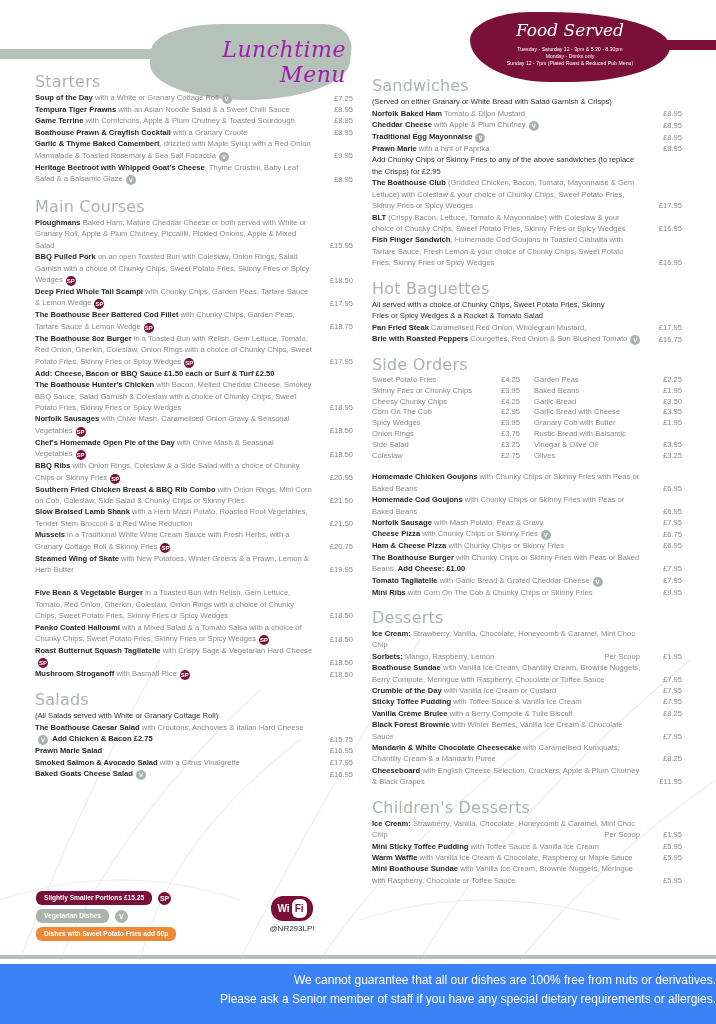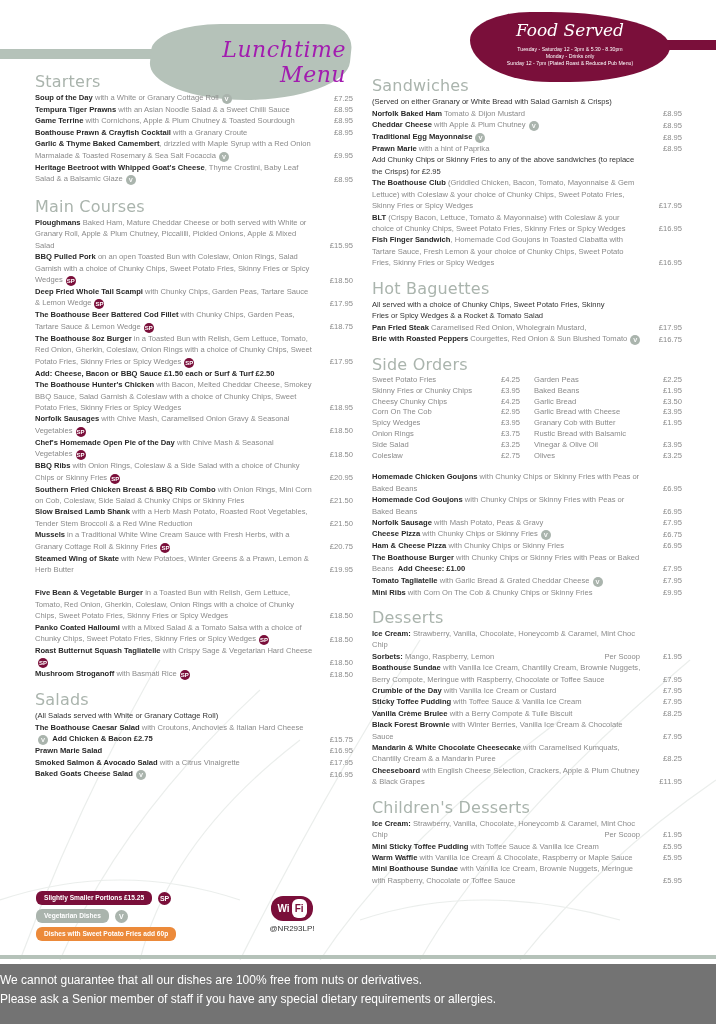--- a/index.html
+++ b/index.html
@@ -53,21 +53,21 @@
   .pill.or { background: #ec8a3a; }
   .legend .badge { display: inline-block; width: 13px; height: 13px; border-radius: 50%; color: #fff; font-size: 7px; line-height: 13px; text-align: center; margin-left: 6px; font-weight: bold; }
 
   .wifi { position: absolute; left: 262px; top: 896px; width: 60px; text-align: center; }
   .wifi .logo { display: inline-flex; align-items: center; background: #7a0f3a; border-radius: 12px; padding: 3px 6px; color: #fff; font-weight: bold; font-size: 10px; }
   .wifi .logo .fi { background: #fff; color: #7a0f3a; border-radius: 6px; padding: 4px 3px; margin-left: 2px; }
   .wifi .code { font-size: 8px; color: #333; margin-top: 3px; }
 
   
   .footer-line { position: absolute; left: 0; top: 955px; width: 716px; height: 4px; background: #b5c2b9; }
-  .footer { position: absolute; left: 0; top: 964px; width: 716px; height: 60px; background: #737373; text-align: left; color: #ffffff; font-size: 12px; line-height: 19px; padding-top: 7px; }
+  .footer { position: absolute; left: 0; top: 964px; width: 716px; height: 60px; background: #3b82f6; text-align: right; color: #ffffff; font-size: 12px; line-height: 19px; padding-top: 7px; }
 </style>
 </head>
 <body>
 
 <svg class="bg-grass" viewBox="0 0 716 360">
   <g stroke="#8fa095" stroke-width="1.2" fill="none">
     <path d="M20 360 Q80 200 160 60"></path>
       <path d="M60 360 Q120 220 260 90"></path>
       <path d="M140 360 Q170 240 300 140"></path>
     <path d="M240 360 Q320 200 420 40"></path>

